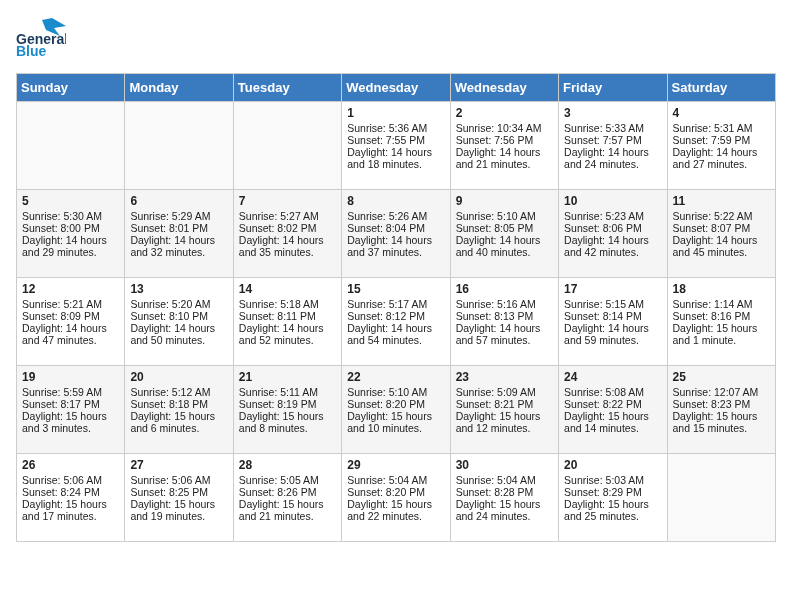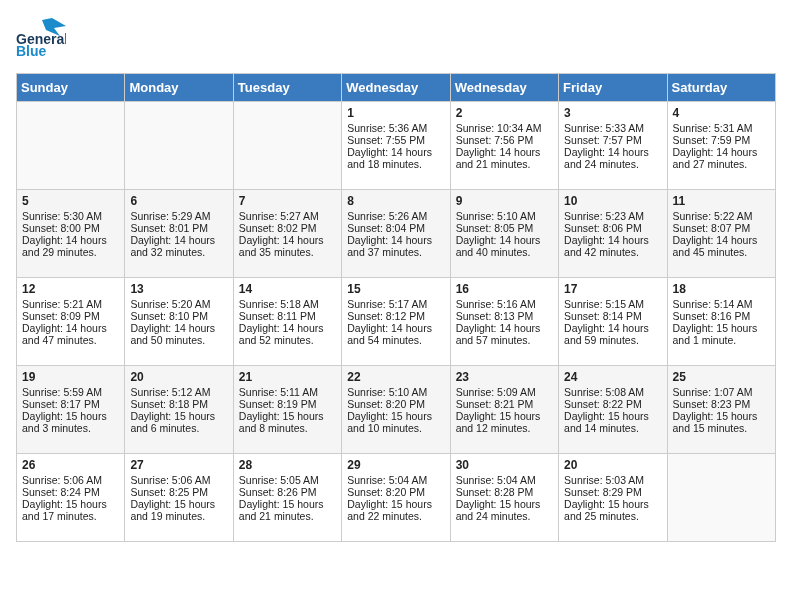--- a/index.html
+++ b/index.html
@@ -224,21 +224,21 @@
         </td>
         <td>
           <span class="day-num">17</span>
           <div>Sunrise: 5:15 AM</div>
           <div>Sunset: 8:14 PM</div>
           <div>Daylight: 14 hours</div>
           <div>and 59 minutes.</div>
         </td>
         <td>
           <span class="day-num">18</span>
-          <div>Sunrise: 5:14 AM</div>
+          <div>Sunrise: 1:14 AM</div>
           <div>Sunset: 8:16 PM</div>
           <div>Daylight: 15 hours</div>
           <div>and 1 minute.</div>
         </td>
       </tr>
       <tr>
         <td>
           <span class="day-num">19</span>
           <div>Sunrise: 5:59 AM</div>
           <div>Sunset: 8:17 PM</div>
@@ -275,21 +275,21 @@
         </td>
         <td>
           <span class="day-num">24</span>
           <div>Sunrise: 5:08 AM</div>
           <div>Sunset: 8:22 PM</div>
           <div>Daylight: 15 hours</div>
           <div>and 14 minutes.</div>
         </td>
         <td>
           <span class="day-num">25</span>
-          <div>Sunrise: 1:07 AM</div>
+          <div>Sunrise: 12:07 AM</div>
           <div>Sunset: 8:23 PM</div>
           <div>Daylight: 15 hours</div>
           <div>and 15 minutes.</div>
         </td>
       </tr>
       <tr>
         <td>
           <span class="day-num">26</span>
           <div>Sunrise: 5:06 AM</div>
           <div>Sunset: 8:24 PM</div>

